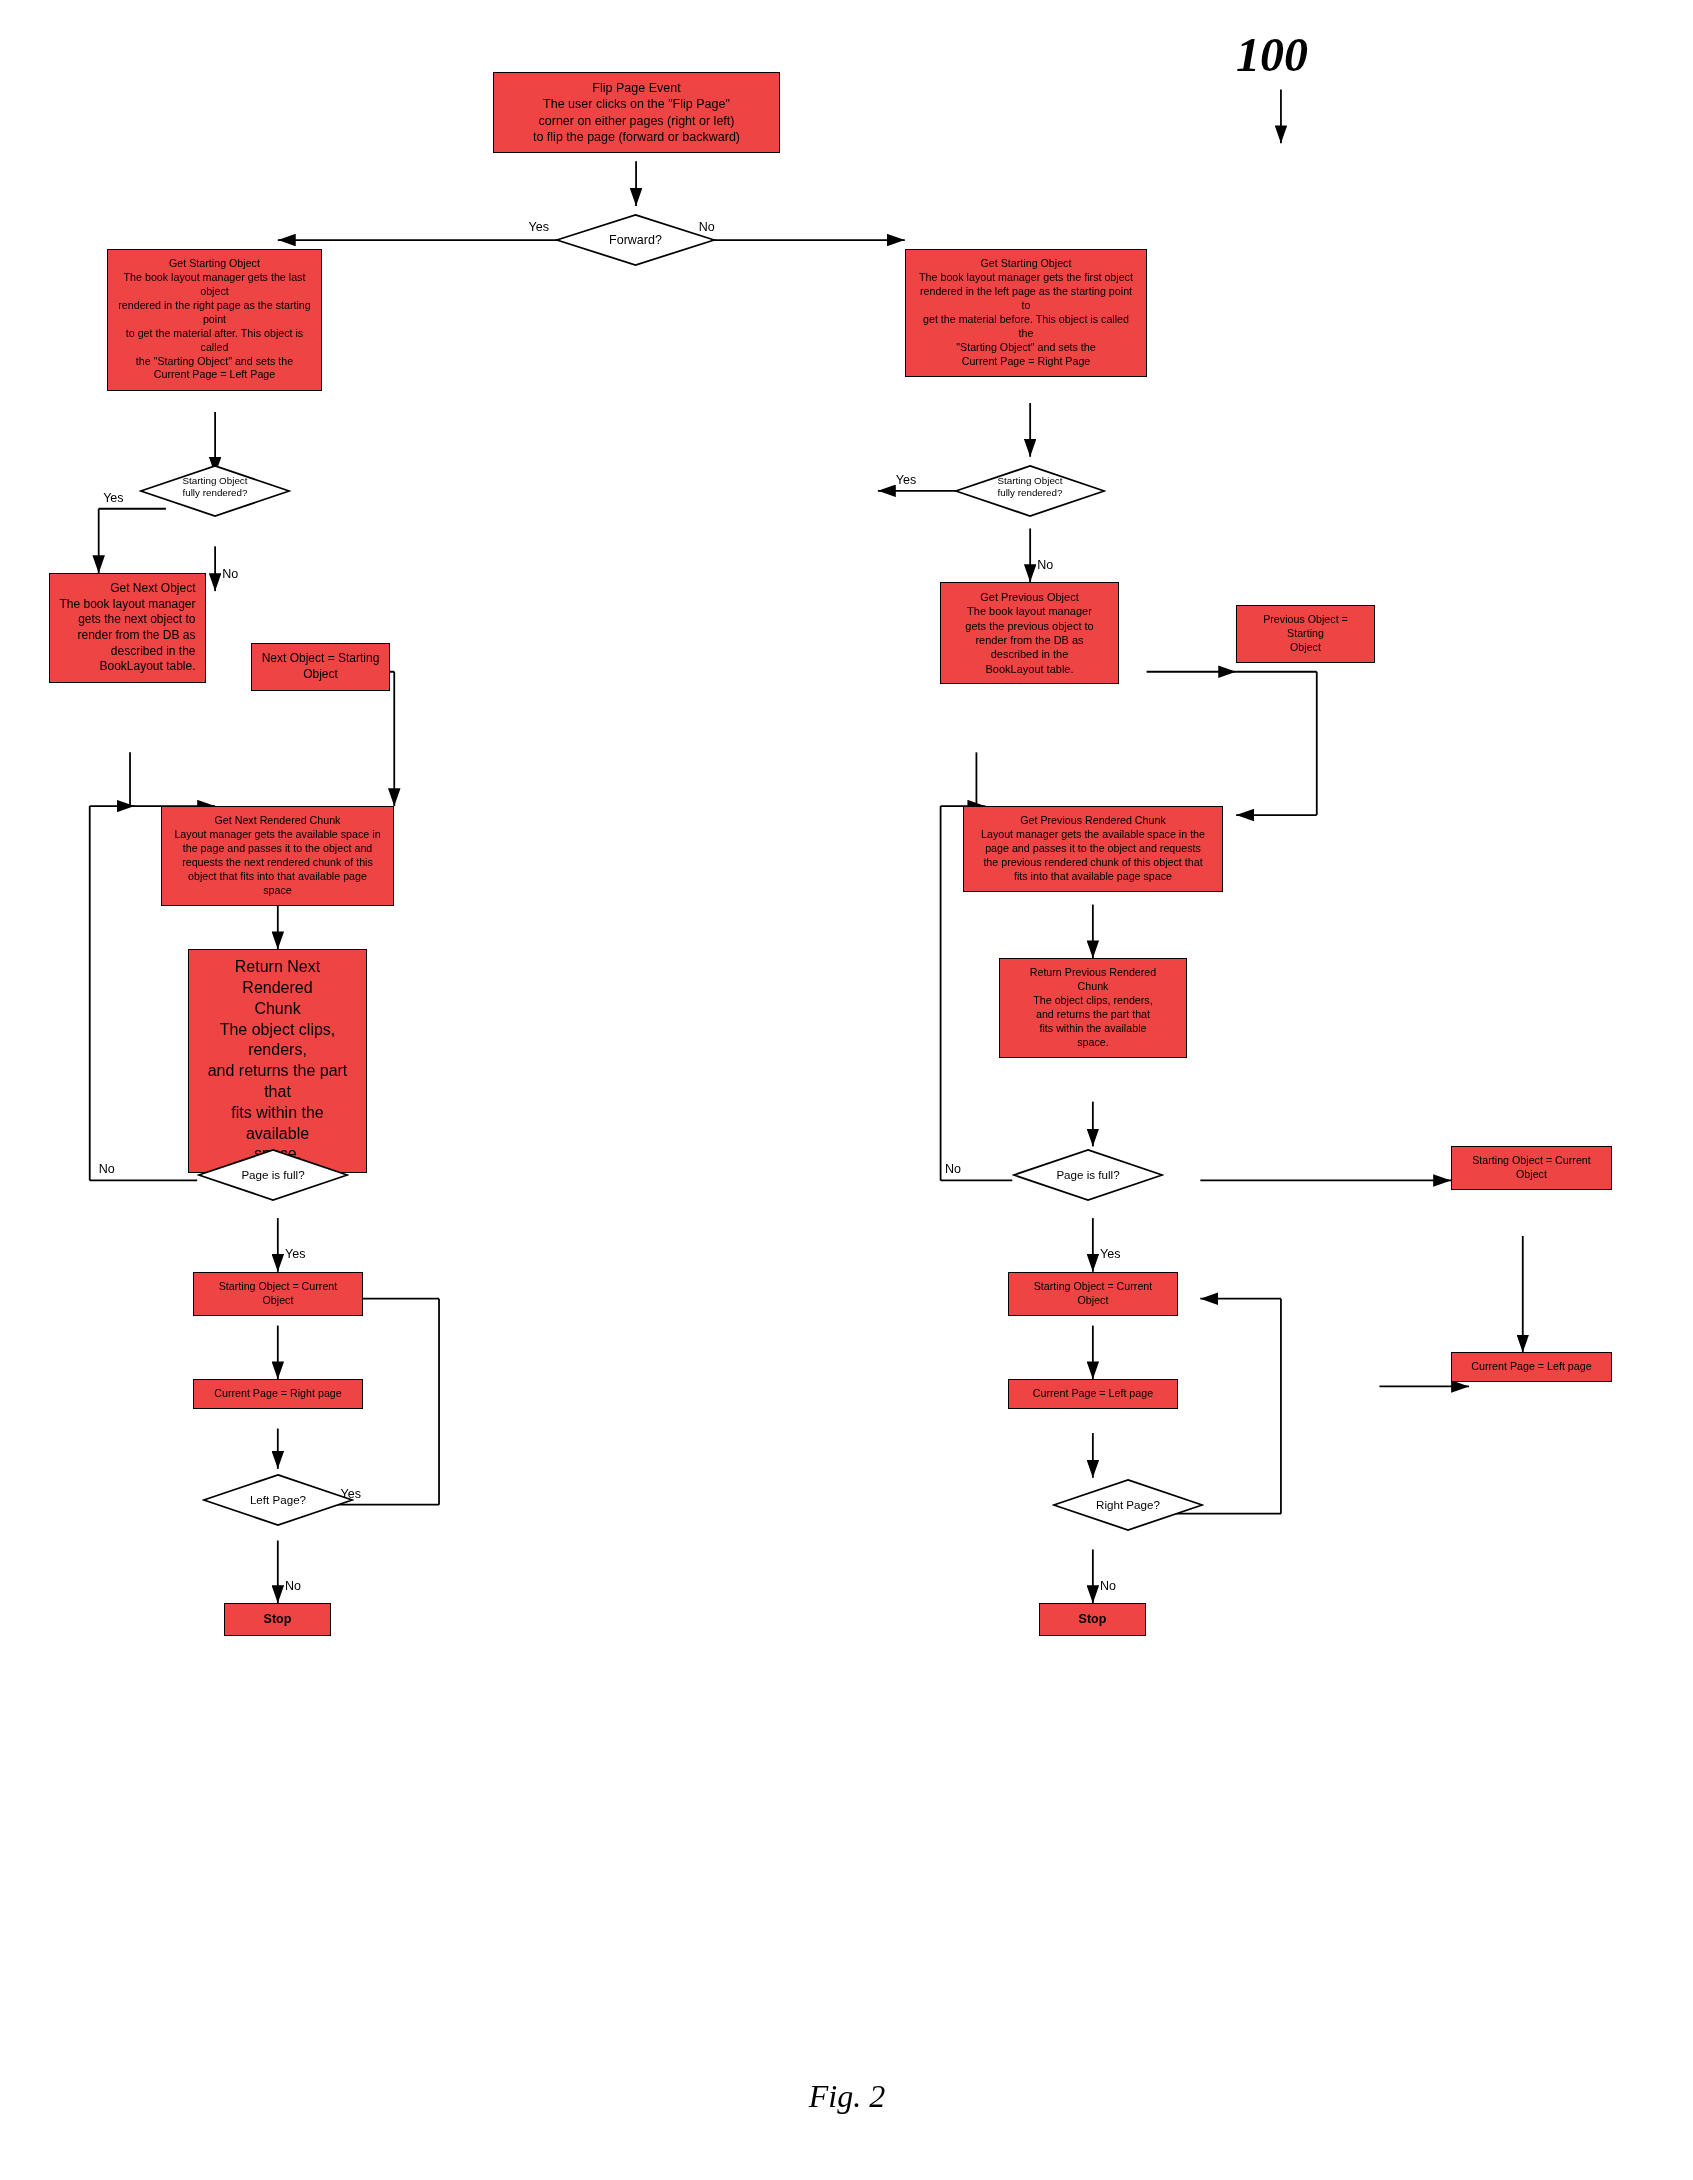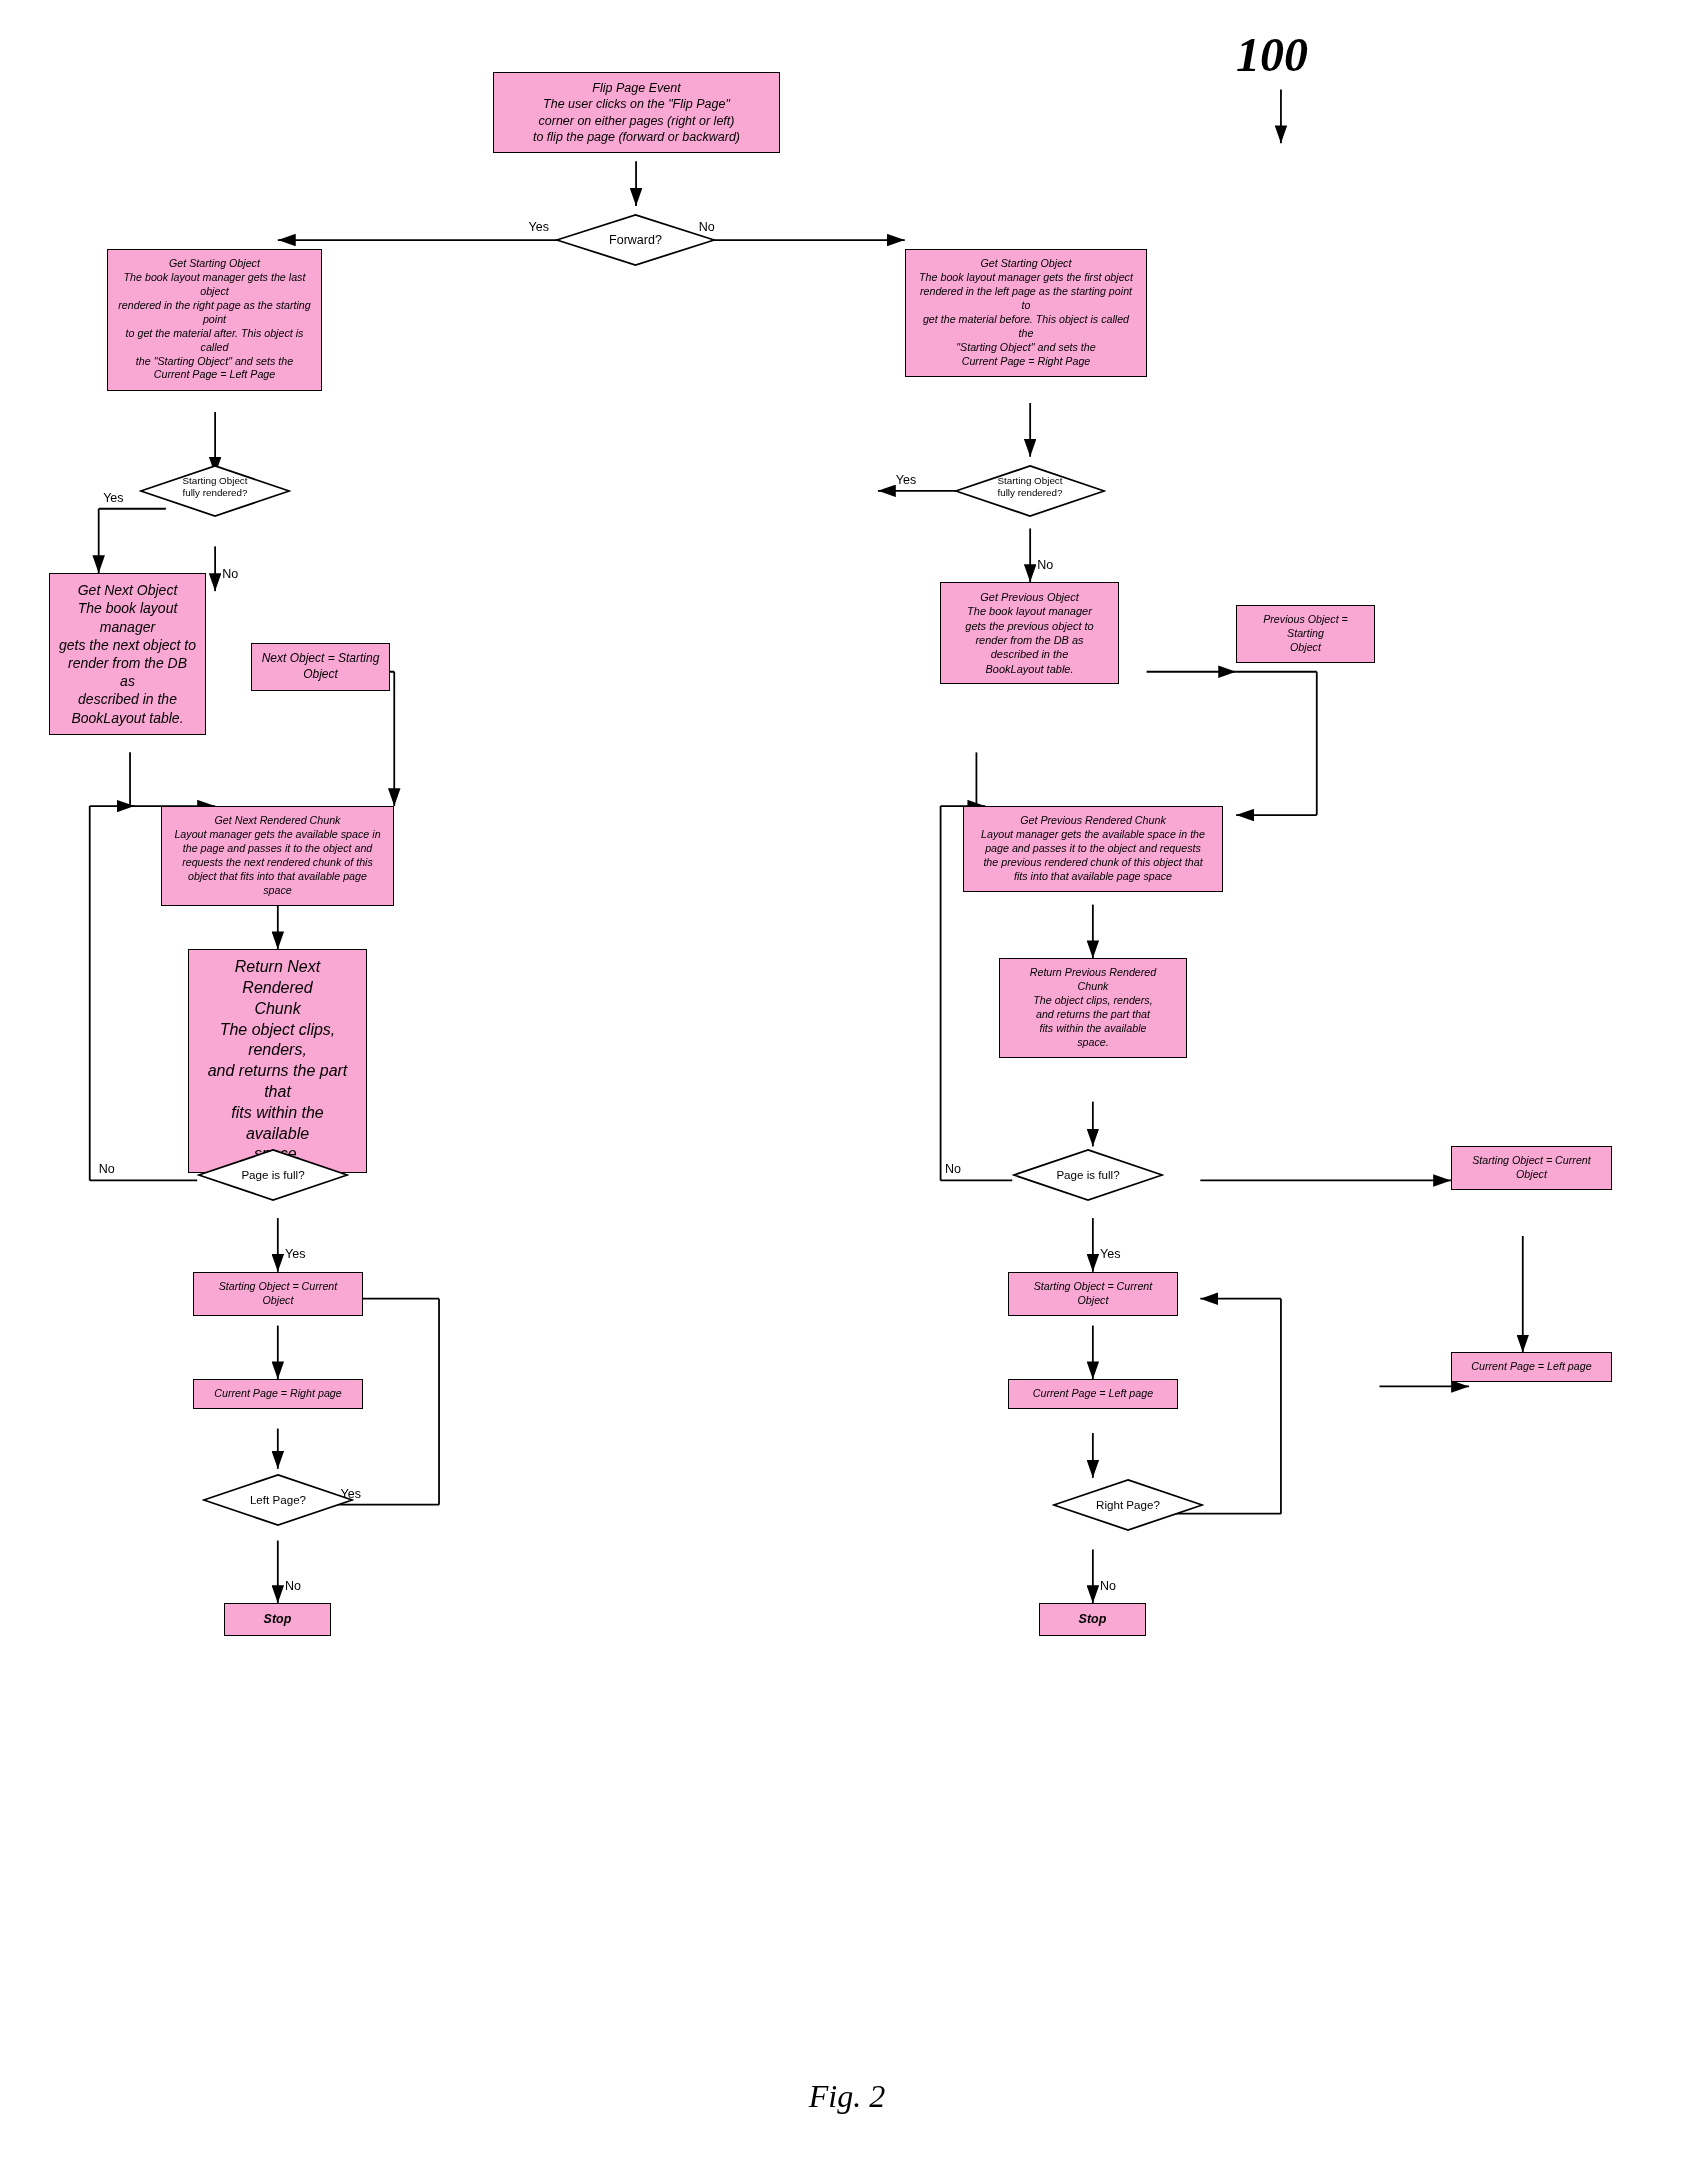--- a/index.html
+++ b/index.html
@@ -28,23 +28,22 @@
       position: absolute;
       display: flex;
       align-items: center;
       justify-content: center;
       text-align: center;
       font-size: 12.5px;
       line-height: 1.3;
     }
     .node-rect {
       border: 1.8px solid #000;
-      background: #f9a8d4;
+      background: #ef4444;
       padding: 7.2px 9px;
-      font-style: italic;
     }
     .diagram-svg {
       position: absolute;
       top: 0;
       left: 0;
       width: 100%;
       height: 100%;
       pointer-events: none;
     }
     .number-100 {
@@ -211,21 +210,21 @@
 
   <div style="position:absolute; top:464px; left:954px; width:152px; height:54px;">
     <svg width="152" height="54" viewBox="0 0 170 60">
       <polygon points="85,2 168,30 85,58 2,30" fill="white" stroke="black" stroke-width="2"></polygon>
       <text x="85" y="22" text-anchor="middle" font-size="11" font-family="Arial">Starting Object</text>
       <text x="85" y="36" text-anchor="middle" font-size="11" font-family="Arial">fully rendered?</text>
     </svg>
   </div>
 
   <div class="node node-rect" style="width:157px; top:573px; left:49px;">
-    <span style="font-size:14px; white-space:pre-line; text-align:center;">Get Next Object
+    <span style="font-size:12px; white-space:pre-line; text-align:right;">Get Next Object
 The book layout manager
 gets the next object to
 render from the DB as
 described in the
 BookLayout table.</span>
   </div>
 
   <div class="node node-rect" style="width:139px; top:643px; left:251px;">
     <span style="font-size:12px; white-space:pre-line; text-align:center;">Next Object = Starting
 Object</span>

